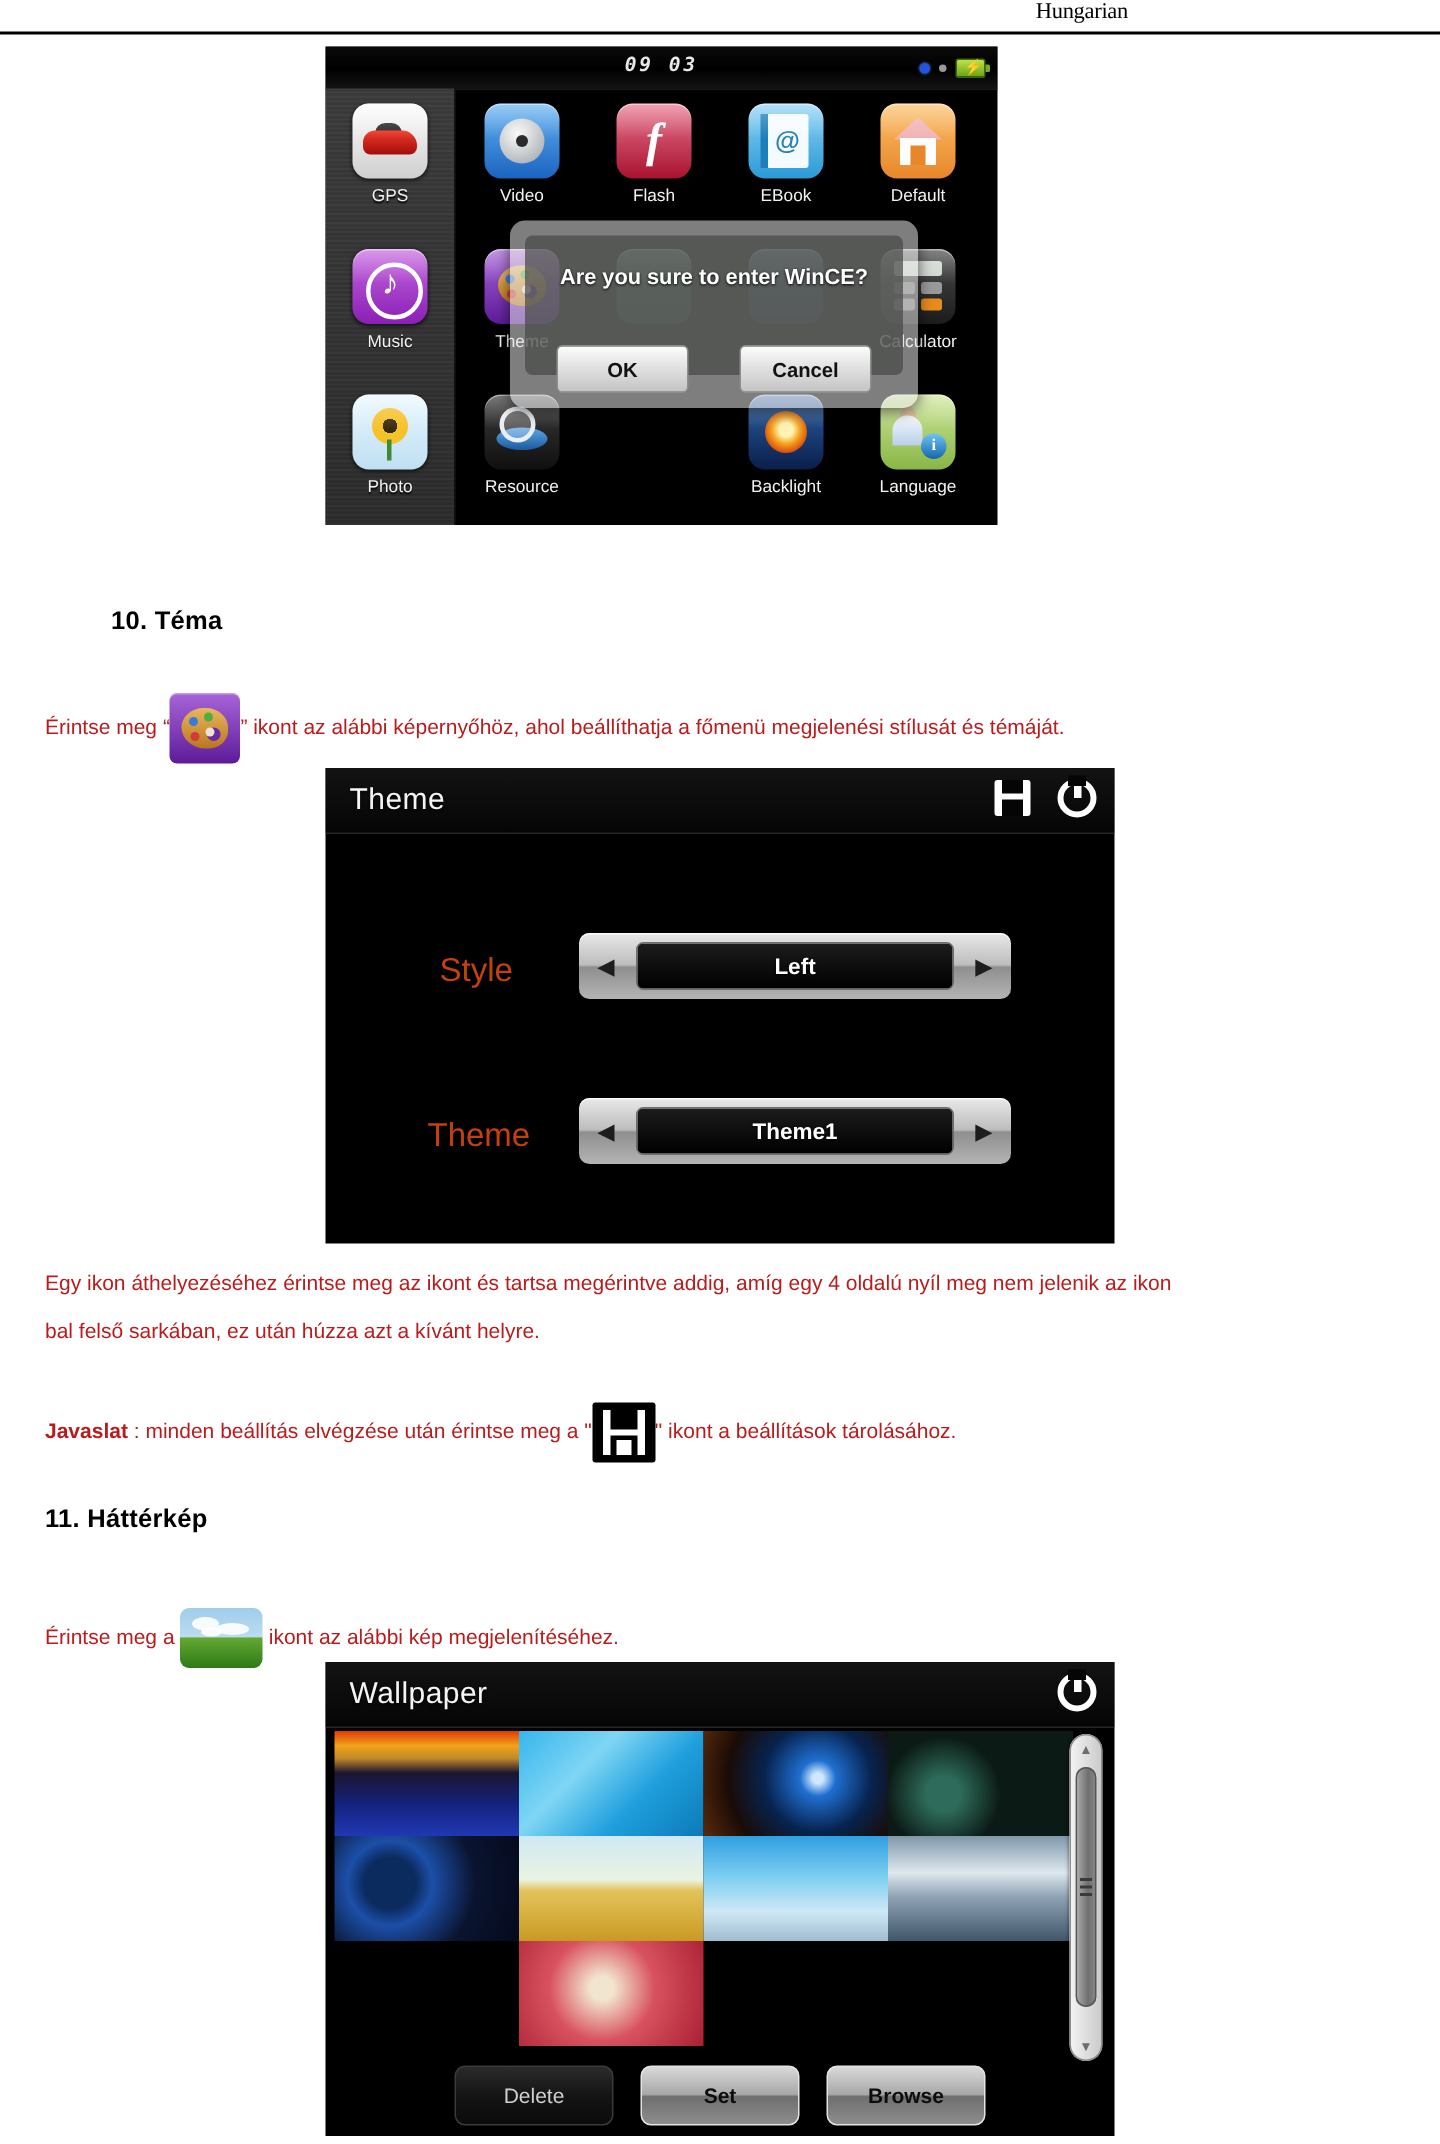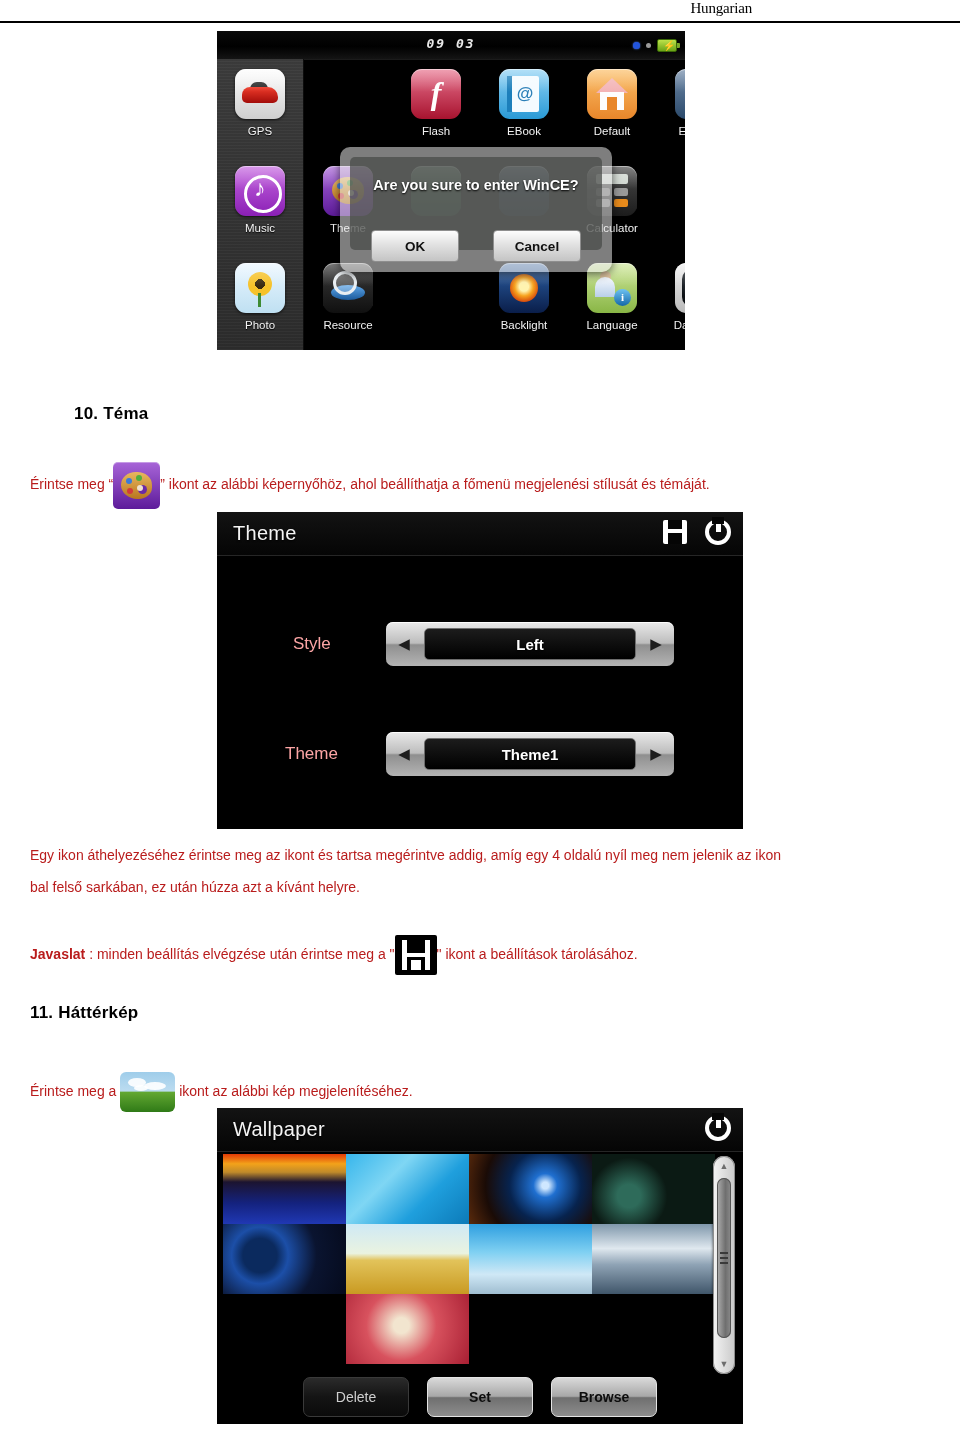--- a/index.html
+++ b/index.html
@@ -30,21 +30,21 @@
   }
 
   
   .device {
     position: absolute;
     background: #000;
     overflow: hidden;
   }
 
   
-  #fig-mainmenu { left: 217px; top: 31px; width: 448px; height: 319px; padding-left: 20px; }
+  #fig-mainmenu { left: 217px; top: 31px; width: 448px; height: 319px; }
 
   .statusbar {
     position: absolute; left: 0; top: 0; width: 100%; height: 28px;
     background: linear-gradient(180deg,#0a0a0a 0%,#000 55%,#141414 100%);
     border-bottom: 1px solid #1b1b1b;
   }
   .statusbar .clock {
     position: absolute; left: 0; right: 0; top: 5px;
     text-align: center;
     color: #e8e8e8;
@@ -263,21 +263,21 @@
   .ico-save { width: 24px; height: 24px; background: #ffffff; border-radius: 2px; position: relative; }
   .ico-save::before { content:""; position:absolute; left:5px; top:0; width:14px; height:9px; background:#050505; }
   .ico-save::after  { content:""; position:absolute; left:5px; top:13px; width:14px; height:11px; background:#050505; }
   .ico-save .inner  { position:absolute; left:8px; top:16px; width:8px; height:8px; background:#fff; }
   .ico-power { width: 26px; height: 26px; border-radius: 50%; position: relative;
                border: 4px solid #ffffff; box-sizing: border-box; }
   .ico-power::before { content:""; position:absolute; left:50%; top:-4px; margin-left:-2.5px;
                        width:5px; height:13px; background:#ffffff; }
   .ico-power::after  { content:""; position:absolute; left:50%; top:-6px; margin-left:-6px;
                        width:12px; height:7px; background:#050505; }
-  .spin-label { position: absolute; color: #fca5a5; font-size: 17px; text-shadow: 0 1px 2px #000; text-align: right; }
+  .spin-label { position: absolute; color: #c2410c; font-size: 22px; text-shadow: 0 1px 2px #000; text-align: right; }
   .spinner {
     position: absolute;
     width: 288px; height: 44px; border-radius: 7px;
     background: linear-gradient(180deg,#e9e9e9 0%,#bdbdbd 48%,#8f8f8f 52%,#b4b4b4 100%);
     box-shadow: 0 1px 3px rgba(0,0,0,.8), inset 0 1px 0 rgba(255,255,255,.8);
     display: flex; align-items: center; justify-content: space-between;
   }
   .spin-arrow { width: 36px; text-align: center; color: #1d1d1d; font-size: 15px; }
   .spin-field {
     flex: 1; height: 30px; margin: 0 2px; border-radius: 5px;
@@ -357,20 +357,27 @@
 
   <div class="sidecol"></div>
 
   <div class="iconrow r1">
     <div class="cell" style="left:0px">
       <div class="ic ic-gps">
           <div class="g2"></div>
           <div class="g"></div>
         </div>
       <div class="lbl">GPS</div>
+    </div>
+    <div class="cell" style="left:88px">
+      <div class="ic ic-video">
+          <div class="reel"></div>
+          <div class="hub"></div>
+        </div>
+      <div class="lbl">Video</div>
     </div>
     <div class="cell" style="left:176px">
       <div class="ic ic-flash">
           <div class="f">f</div>
         </div>
       <div class="lbl">Flash</div>
     </div>
     <div class="cell" style="left:264px">
       <div class="ic ic-ebook">
           <div class="pg"></div>

